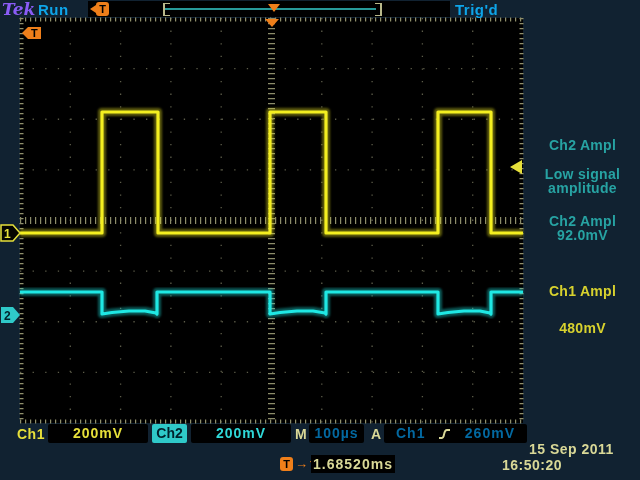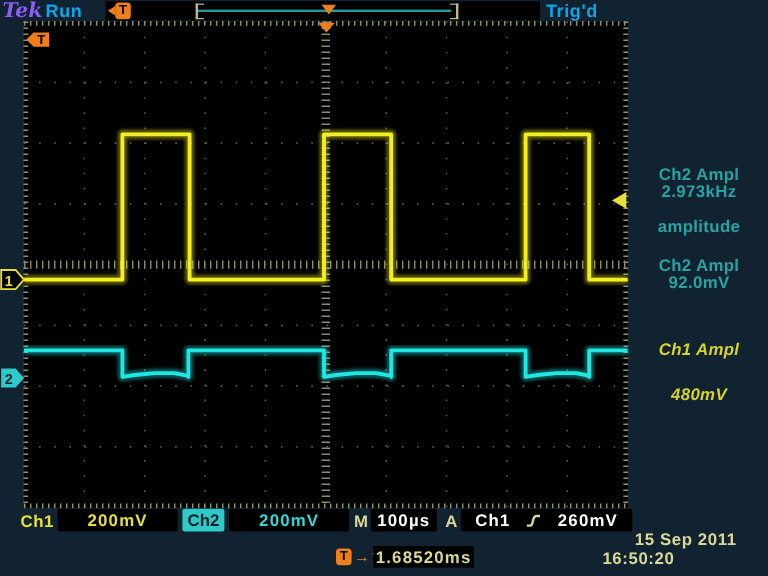--- a/index.html
+++ b/index.html
@@ -22,25 +22,25 @@
   .record-line{position:absolute;left:77px;top:7px;width:211px;height:2px;background:#279a9a;}
   .tri-down-sm{position:absolute;left:180px;top:3px;width:0;height:0;
     border-left:6px solid transparent;border-right:6px solid transparent;border-top:8px solid #ef7f1a;}
   .t-chip{display:flex;align-items:center;}
   .t-arrow-left{width:0;height:0;border-top:4px solid transparent;border-bottom:4px solid transparent;
     border-right:6px solid #ef7f1a;}
   .t-box{width:13px;height:14px;background:#ef7f1a;border-radius:3px;color:#000;
     font-size:11px;line-height:14px;text-align:center;}
   
   .meas{width:115px;text-align:center;font-size:14px;line-height:14px;letter-spacing:.3px;}
-  .teal{color:#27a3a3;} .chyellow{color:#d8d22e;font-style:italic;}
+  .teal{color:#27a3a3;} .chyellow{color:#d8d22e;}
   
   .ro-label{font-size:14px;color:#d9d897;letter-spacing:.5px;top:426px;}
   .ro-box{top:424px;height:19px;background:#000;border-radius:2px;
-    font-size:14px;line-height:19px;text-align:center;letter-spacing:1px;color:#ffffff;}
+    font-size:14px;line-height:19px;text-align:center;letter-spacing:1px;color:#0369a1;}
   .ch1c{color:#e6e03a;} .ch2c{color:#2fd9d9;}
   .ch2-tag{top:424px;left:152px;width:35px;height:19px;background:#2fc9c9;color:#00222c;
     border-radius:2px;font-size:14px;line-height:19px;text-align:center;}
   .trig-box{display:flex;align-items:center;justify-content:space-between;padding:0 12px;box-sizing:border-box;}
   .delay-group{left:280px;top:455px;display:flex;align-items:center;gap:2px;height:18px;}
   .delay-arrow{color:#ef7f1a;font-size:13px;line-height:14px;}
   .tri-down{width:0;height:0;border-left:5px solid transparent;border-right:5px solid transparent;
     border-top:8px solid #ef7f1a;margin-top:2px;}
   .delay-box{left:311px;top:455px;width:84px;height:18px;background:#000;font-size:14px;
     line-height:18px;text-align:center;color:#d9d897;letter-spacing:1px;}
@@ -117,21 +117,21 @@
     </div>
     <div class="bracket l"></div>
     <div class="bracket r"></div>
     <div class="record-line"></div>
     <div class="tri-down-sm"></div>
   </div>
 
   <div class="abs z2 status-txt" style="left:455px;top:1px;">Trig'd</div>
 
   <div class="abs z2 meas teal" style="left:525px;top:138px;">Ch2 Ampl</div>
-  <div class="abs z2 meas teal" style="left:525px;top:152px;">2.973kHz</div>
+  <div class="abs z2 meas teal" style="left:525px;top:167px;">Low signal</div>
   <div class="abs z2 meas teal" style="left:525px;top:181px;">amplitude</div>
   <div class="abs z2 meas teal" style="left:525px;top:214px;">Ch2 Ampl</div>
   <div class="abs z2 meas teal" style="left:525px;top:228px;">92.0mV</div>
   <div class="abs z2 meas chyellow" style="left:525px;top:284px;">Ch1 Ampl</div>
   <div class="abs z2 meas chyellow" style="left:525px;top:298px;margin-top:23px;">480mV</div>
 
   <div class="abs z2 ro-label ch1c" style="left:17px;">Ch1</div>
   <div class="abs z2 ro-box ch1c" style="left:48px;width:100px;">200mV</div>
   <div class="abs z2 ch2-tag">Ch2</div>
   <div class="abs z2 ro-box ch2c" style="left:191px;width:100px;">200mV</div>

